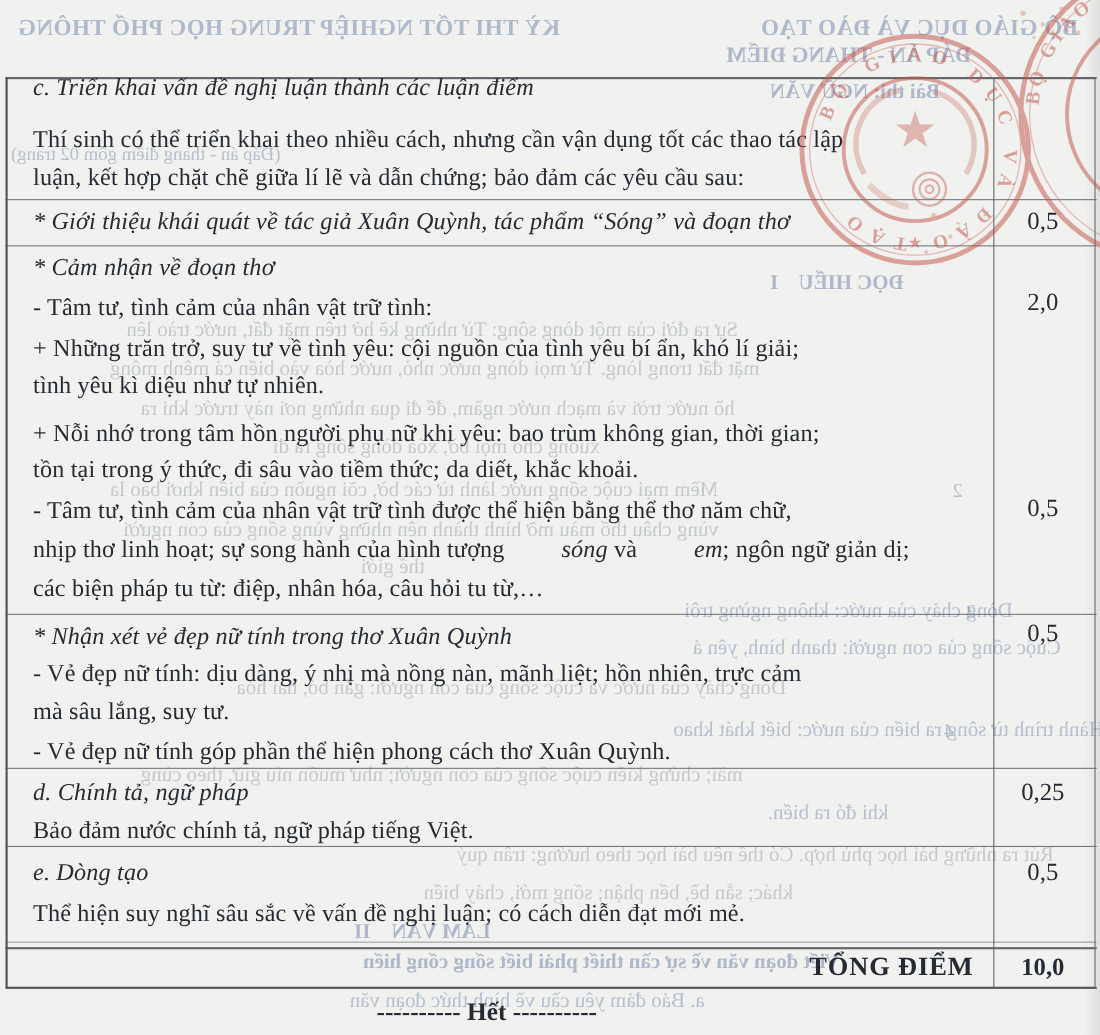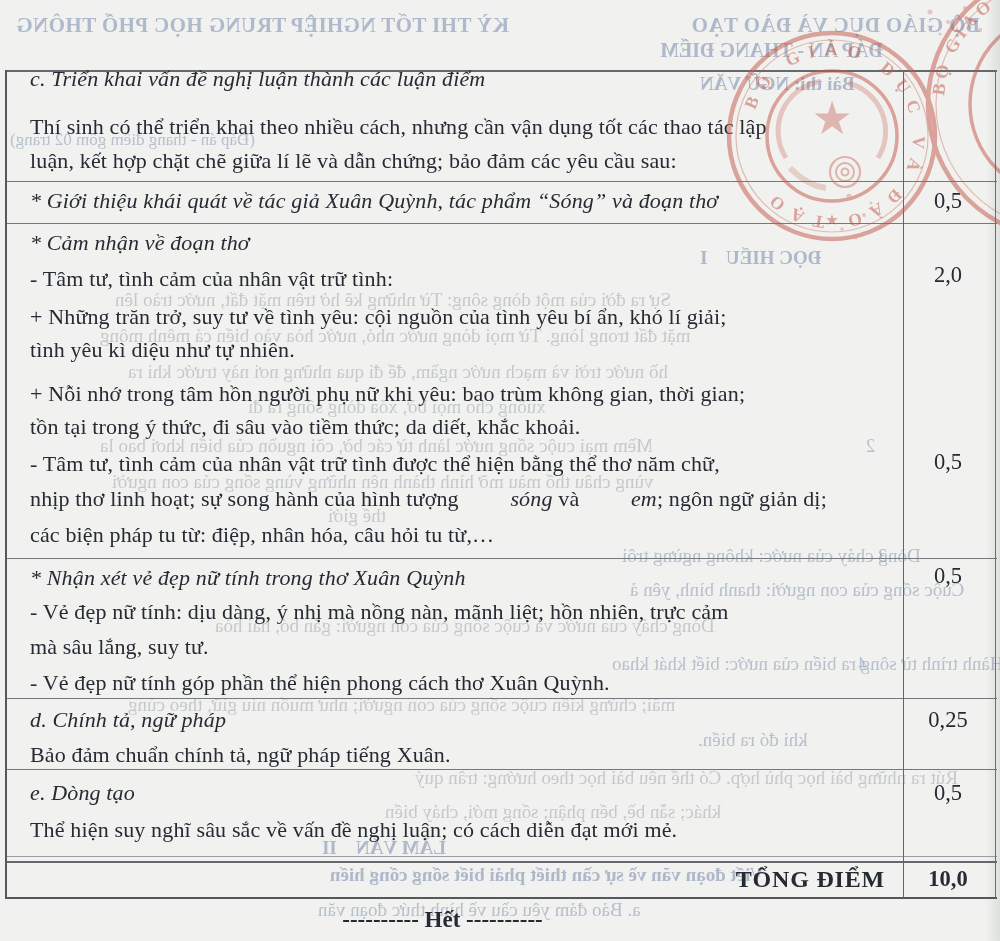--- a/index.html
+++ b/index.html
@@ -128,21 +128,21 @@
     <div class="ln" style="top:520px">các biện pháp tu từ: điệp, nhân hóa, câu hỏi tu từ,…</div>
 
     <div class="ln it" style="top:563px">* Nhận xét vẻ đẹp nữ tính trong thơ Xuân Quỳnh</div>
     <div class="score" style="top:561px">0,5</div>
     <div class="ln" style="top:597px">- Vẻ đẹp nữ tính: dịu dàng, ý nhị mà nồng nàn, mãnh liệt; hồn nhiên, trực cảm</div>
     <div class="ln" style="top:632px">mà sâu lắng, suy tư.</div>
     <div class="ln" style="top:668px">- Vẻ đẹp nữ tính góp phần thể hiện phong cách thơ Xuân Quỳnh.</div>
 
     <div class="ln it" style="top:705px">d. Chính tả, ngữ pháp</div>
     <div class="score" style="top:705px">0,25</div>
-    <div class="ln" style="top:740px">Bảo đảm chuẩn chính tả, ngữ pháp tiếng Xuân.</div>
+    <div class="ln" style="top:740px">Bảo đảm nước chính tả, ngữ pháp tiếng Việt.</div>
 
     <div class="ln it" style="top:778px">e. Dòng tạo</div>
     <div class="score" style="top:778px">0,5</div>
     <div class="ln" style="top:815px">Thể hiện suy nghĩ sâu sắc về vấn đề nghị luận; có cách diễn đạt mới mẻ.</div>
 
     <div class="total-label" style="top:863px">TỔNG ĐIỂM</div>
     <div class="score bold" style="top:864px">10,0</div>
   </div>
 
   <div class="end-line">---------- Hết ----------</div>

